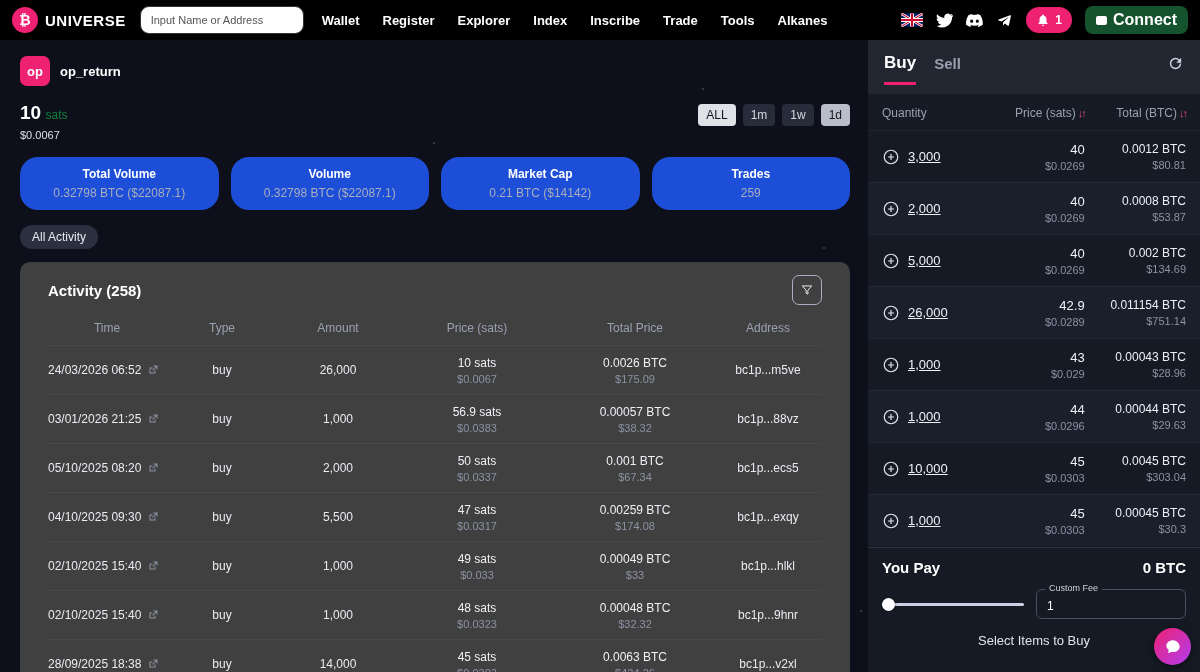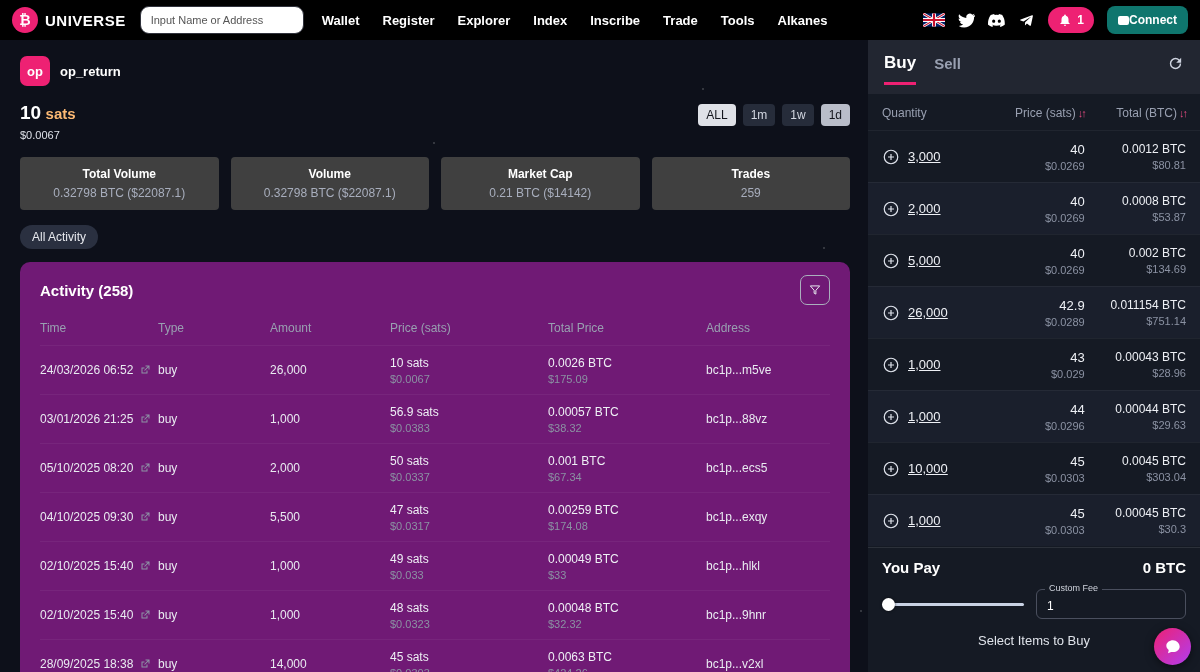--- a/index.html
+++ b/index.html
@@ -16,52 +16,52 @@
   .brand { display:flex; align-items:center; gap:7px; cursor:pointer; }
   .logo { width:26px; height:26px; border-radius:50%; background:#ee2173; color:#fff; font-weight:bold; font-size:14px; display:flex; align-items:center; justify-content:center; }
   .brand-text { font-weight:bold; font-size:15px; letter-spacing:.5px; color:#fff; }
   .search { width:164px; height:28px; background:#fff; border:1px solid #30323c; border-radius:9px; font-size:11px; padding:0 10px; color:#222; outline:none; font-family:inherit; }
   .search::placeholder { color:#555; }
   .nav-links { display:flex; align-items:center; gap:23px; margin-left:4px; }
   .nav-link { color:#fff; font-size:13px; font-weight:bold; text-decoration:none; cursor:pointer; white-space:nowrap; }
   .nav-right { margin-left:auto; display:flex; align-items:center; gap:13px; }
   .soc { display:flex; align-items:center; color:#fff; cursor:pointer; }
   .notif { height:26px; border-radius:14px; background:#ee2173; color:#fff; display:flex; align-items:center; gap:5px; padding:0 10px; font-size:12px; font-weight:bold; cursor:pointer; }
-  .connect { height:28px; border:none; border-radius:8px; background:#0f766e; color:#fff; display:flex; align-items:center; padding:0 11px; font-size:12px; font-weight:bold; cursor:pointer; font-family:inherit; }
+  .connect { height:28px; border:none; border-radius:8px; background:#14532d; color:#fff; display:flex; align-items:center; gap:6px; padding:0 11px; font-size:16px; font-weight:bold; cursor:pointer; font-family:inherit; }
   .wallet-ic { width:11px; height:9px; background:#fff; border-radius:2px; display:inline-block; }
   .ic12 { width:12px; height:12px; }
   .ic14 { width:14px; height:14px; }
   .ic17 { width:17px; height:17px; }
   .ic18 { width:18px; height:18px; }
 
   
   .main { position:relative; z-index:1; display:flex; height:632px; }
   .left { width:868px; padding:16px 18px 0 20px; display:flex; flex-direction:column; }
 
   .token-head { display:flex; align-items:center; gap:10px; margin-bottom:16px; }
   .badge-op { width:30px; height:30px; border-radius:7px; background:#ee2173; color:#fff; font-weight:bold; font-size:13px; display:flex; align-items:center; justify-content:center; }
   .token-name { font-size:13px; color:#fff; font-weight:bold; }
 
   .price-row { display:flex; justify-content:space-between; align-items:flex-start; }
   .p-big { font-size:19px; font-weight:bold; color:#fff; }
-  .p-unit { font-size:15px; font-weight:bold; color:#fdba74; }
+  .p-unit { font-size:12px; font-weight:normal; color:#15803d; }
   .p-usd { font-size:11px; color:#dfe2ea; margin-top:5px; }
   .timeframes { display:flex; gap:7px; margin-top:2px; }
   .tf { border:none; border-radius:4px; padding:4px 8px; font-size:12px; font-weight:normal; background:#262c3a; color:#d4d8e2; cursor:pointer; font-family:inherit; }
   .tf-active { background:#dfe1e7; color:#14161d; }
   .tf-lite { background:#b9bdc9; color:#14161d; }
 
   .stats { display:grid; grid-template-columns:repeat(4,1fr); gap:12px; margin-top:16px; }
-  .stat-card { background:#404040; border-radius:4px; padding:10px 8px; text-align:center; }
+  .stat-card { background:#1d4ed8; border-radius:18px; padding:10px 8px; text-align:center; }
   .s-label { font-size:12px; font-weight:bold; color:#fff; margin-bottom:5px; }
   .s-value { font-size:12px; color:#a8aebd; }
 
   .chip { align-self:flex-start; margin-top:15px; background:#2a3040; border:none; border-radius:13px; padding:5px 12px; color:#e7e9ee; font-size:12px; cursor:pointer; font-family:inherit; }
 
-  .activity { flex:1; margin-top:13px; background:#701a75; border-radius:10px 10px 0 0; padding:13px 20px 0; overflow:hidden; display:flex; flex-direction:column; }
+  .activity { flex:1; margin-top:13px; background:#404040; border-radius:10px 10px 0 0; padding:13px 28px 0; overflow:hidden; display:flex; flex-direction:column;text-align:center; }
   .act-head { display:flex; justify-content:space-between; align-items:center; margin-bottom:8px; }
   .act-title { font-size:15px; font-weight:bold; color:#fff; }
   .filter-btn { width:30px; height:30px; border:1px solid #aab0bd; border-radius:7px; background:transparent; color:#e9ebf1; display:flex; align-items:center; justify-content:center; cursor:pointer; }
 
   .t-head, .t-row { display:grid; grid-template-columns:118px 112px 120px 158px 158px 1fr; align-items:center; }
   .t-head { color:#99a0b1; font-size:12px; padding:8px 0 10px; }
   .t-row { min-height:49px; border-top:1px solid rgba(255,255,255,.05); font-size:12px; color:#e9ebf1; }
   .c-time { display:flex; align-items:center; gap:6px; }
   .ext { color:#8d93a6; display:flex; cursor:pointer; }
   .l1 { font-size:12px; color:#eef0f5; }

